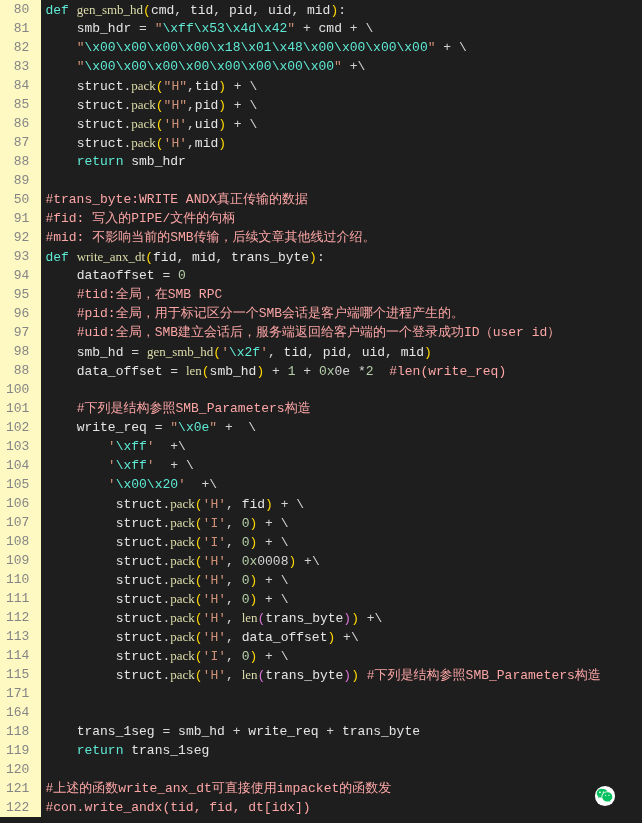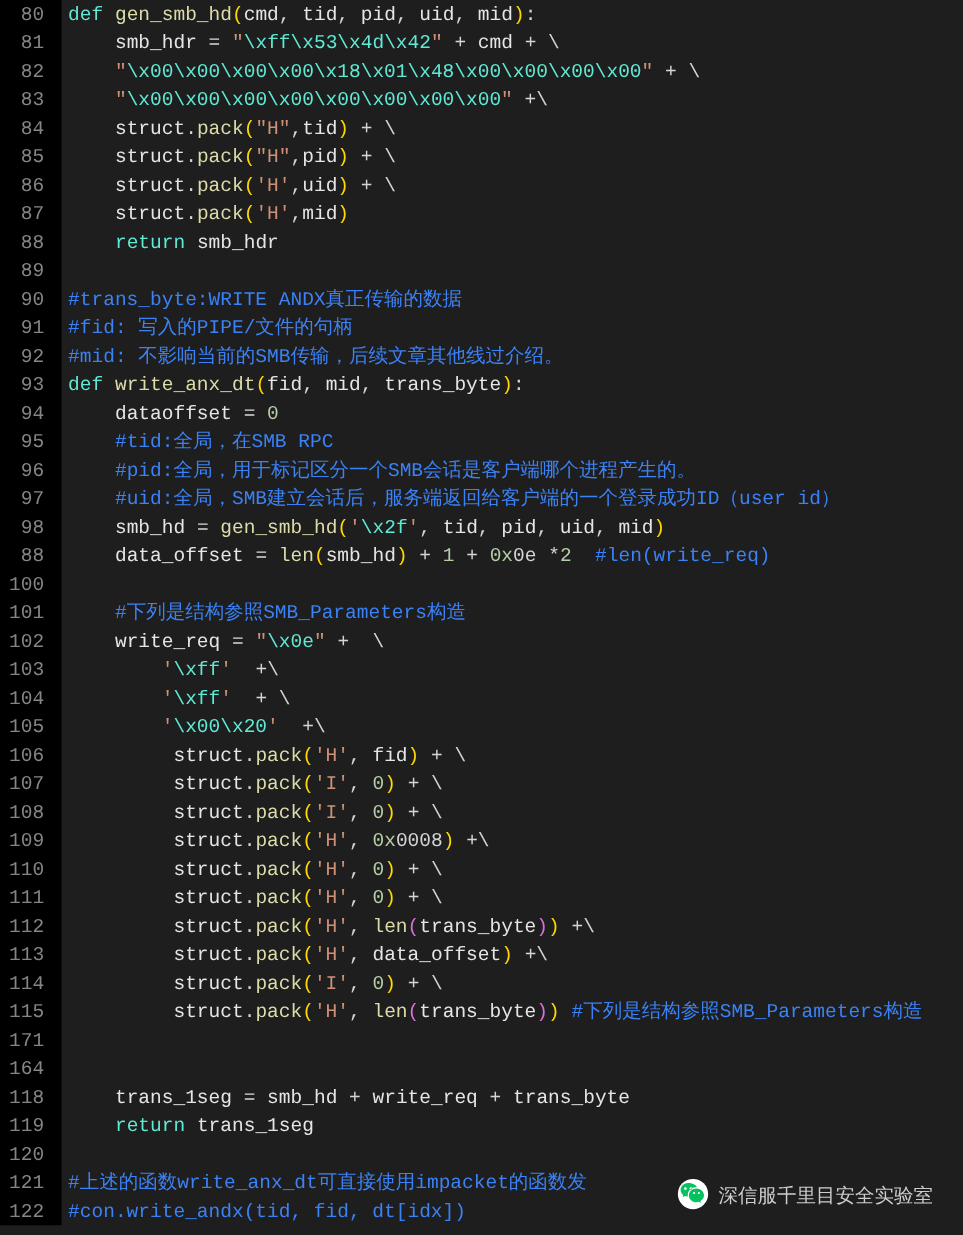--- a/index.html
+++ b/index.html
@@ -10,43 +10,43 @@
     font-size: 13px;
     line-height: 19px;
     color: #d4d4d4;
     width: 642px;
     overflow-x: hidden;
   }
   .editor {
     display: flex;
   }
   .gutter {
-    background: #000000;
+    background: #fef9c3;
     color: #858585;
     text-align: right;
     padding: 0 12px 0 6px;
     user-select: none;
     flex-shrink: 0;
   }
   .gutter div {
     height: 19px;
   }
   .code {
     padding-left: 4px;
     white-space: pre;
   }
   .code div {
     height: 19px;
   }
   .kw { color: #5eead4; }
-  .fn { color: #dcdcaa; }
+  .fn { color: #dcdcaa; font-family: Liberation Serif, serif; }
   .var { color: #e5e5e5; }
   .str { color: #ce9178; }
   .esc { color: #5eead4; }
-  .com { color: #3b82f6; }
+  .com { color: #fca5a5; }
   .num { color: #b5cea8; }
   .op { color: #d4d4d4; }
   .brk { color: #ffd700; }
   .brk2 { color: #da70d6; }
   .p { color: #d4d4d4; }
   .watermark {
     position: absolute;
     right: 20px;
     top: 785px;
     display: flex;
@@ -74,21 +74,21 @@
       <div>80</div>
       <div>81</div>
       <div>82</div>
       <div>83</div>
       <div>84</div>
       <div>85</div>
       <div>86</div>
       <div>87</div>
       <div>88</div>
       <div>89</div>
-      <div>90</div>
+      <div>50</div>
       <div>91</div>
       <div>92</div>
       <div>93</div>
       <div>94</div>
       <div>95</div>
       <div>96</div>
       <div>97</div>
       <div>98</div>
       <div>88</div>
       <div>100</div>
@@ -118,14 +118,13 @@
   <div class="code" id="code"><div><span class="kw">def</span> <span class="fn">gen_smb_hd</span><span class="brk">(</span><span class="var">cmd</span><span class="p">,</span> <span class="var">tid</span><span class="p">,</span> <span class="var">pid</span><span class="p">,</span> <span class="var">uid</span><span class="p">,</span> <span class="var">mid</span><span class="brk">)</span><span class="p">:</span></div><div>    <span class="var">smb_hdr</span> <span class="op">=</span> <span class="str">"<span class="esc">\xff\x53\x4d\x42</span>"</span> <span class="op">+</span> <span class="var">cmd</span> <span class="op">+</span> <span class="p">\</span></div><div>    <span class="str">"<span class="esc">\x00\x00\x00\x00\x18\x01\x48\x00\x00\x00\x00</span>"</span> <span class="op">+</span> <span class="p">\</span></div><div>    <span class="str">"<span class="esc">\x00\x00\x00\x00\x00\x00\x00\x00</span>"</span> <span class="op">+</span><span class="p">\</span></div><div>    <span class="var">struct</span><span class="p">.</span><span class="fn">pack</span><span class="brk">(</span><span class="str">"H"</span><span class="p">,</span><span class="var">tid</span><span class="brk">)</span> <span class="op">+</span> <span class="p">\</span></div><div>    <span class="var">struct</span><span class="p">.</span><span class="fn">pack</span><span class="brk">(</span><span class="str">"H"</span><span class="p">,</span><span class="var">pid</span><span class="brk">)</span> <span class="op">+</span> <span class="p">\</span></div><div>    <span class="var">struct</span><span class="p">.</span><span class="fn">pack</span><span class="brk">(</span><span class="str">'H'</span><span class="p">,</span><span class="var">uid</span><span class="brk">)</span> <span class="op">+</span> <span class="p">\</span></div><div>    <span class="var">struct</span><span class="p">.</span><span class="fn">pack</span><span class="brk">(</span><span class="str">'H'</span><span class="p">,</span><span class="var">mid</span><span class="brk">)</span></div><div>    <span class="kw">return</span> <span class="var">smb_hdr</span></div><div>&nbsp;</div><div><span class="com">#trans_byte:WRITE ANDX真正传输的数据</span></div><div><span class="com">#fid: 写入的PIPE/文件的句柄</span></div><div><span class="com">#mid: 不影响当前的SMB传输，后续文章其他线过介绍。</span></div><div><span class="kw">def</span> <span class="fn">write_anx_dt</span><span class="brk">(</span><span class="var">fid</span><span class="p">,</span> <span class="var">mid</span><span class="p">,</span> <span class="var">trans_byte</span><span class="brk">)</span><span class="p">:</span></div><div>    <span class="var">dataoffset</span> <span class="op">=</span> <span class="num">0</span></div><div>    <span class="com">#tid:全局，在SMB RPC</span></div><div>    <span class="com">#pid:全局，用于标记区分一个SMB会话是客户端哪个进程产生的。</span></div><div>    <span class="com">#uid:全局，SMB建立会话后，服务端返回给客户端的一个登录成功ID（user id）</span></div><div>    <span class="var">smb_hd</span> <span class="op">=</span> <span class="fn">gen_smb_hd</span><span class="brk">(</span><span class="str">'<span class="esc">\x2f</span>'</span><span class="p">,</span> <span class="var">tid</span><span class="p">,</span> <span class="var">pid</span><span class="p">,</span> <span class="var">uid</span><span class="p">,</span> <span class="var">mid</span><span class="brk">)</span></div><div>    <span class="var">data_offset</span> <span class="op">=</span> <span class="fn">len</span><span class="brk">(</span><span class="var">smb_hd</span><span class="brk">)</span> <span class="op">+</span> <span class="num">1</span> <span class="op">+</span> <span class="num">0x</span><span class="p">0e</span> <span class="op">*</span><span class="num">2</span>  <span class="com">#len(write_req)</span></div><div>&nbsp;</div><div>    <span class="com">#下列是结构参照SMB_Parameters构造</span></div><div>    <span class="var">write_req</span> <span class="op">=</span> <span class="str">"<span class="esc">\x0e</span>"</span> <span class="op">+</span>  <span class="p">\</span></div><div>        <span class="str">'<span class="esc">\xff</span>'</span>  <span class="op">+</span><span class="p">\</span></div><div>        <span class="str">'<span class="esc">\xff</span>'</span>  <span class="op">+</span> <span class="p">\</span></div><div>        <span class="str">'<span class="esc">\x00\x20</span>'</span>  <span class="op">+</span><span class="p">\</span></div><div>         <span class="var">struct</span><span class="p">.</span><span class="fn">pack</span><span class="brk">(</span><span class="str">'H'</span><span class="p">,</span> <span class="var">fid</span><span class="brk">)</span> <span class="op">+</span> <span class="p">\</span></div><div>         <span class="var">struct</span><span class="p">.</span><span class="fn">pack</span><span class="brk">(</span><span class="str">'I'</span><span class="p">,</span> <span class="num">0</span><span class="brk">)</span> <span class="op">+</span> <span class="p">\</span></div><div>         <span class="var">struct</span><span class="p">.</span><span class="fn">pack</span><span class="brk">(</span><span class="str">'I'</span><span class="p">,</span> <span class="num">0</span><span class="brk">)</span> <span class="op">+</span> <span class="p">\</span></div><div>         <span class="var">struct</span><span class="p">.</span><span class="fn">pack</span><span class="brk">(</span><span class="str">'H'</span><span class="p">,</span> <span class="num">0x</span><span class="p">0008</span><span class="brk">)</span> <span class="op">+</span><span class="p">\</span></div><div>         <span class="var">struct</span><span class="p">.</span><span class="fn">pack</span><span class="brk">(</span><span class="str">'H'</span><span class="p">,</span> <span class="num">0</span><span class="brk">)</span> <span class="op">+</span> <span class="p">\</span></div><div>         <span class="var">struct</span><span class="p">.</span><span class="fn">pack</span><span class="brk">(</span><span class="str">'H'</span><span class="p">,</span> <span class="num">0</span><span class="brk">)</span> <span class="op">+</span> <span class="p">\</span></div><div>         <span class="var">struct</span><span class="p">.</span><span class="fn">pack</span><span class="brk">(</span><span class="str">'H'</span><span class="p">,</span> <span class="fn">len</span><span class="brk2">(</span><span class="var">trans_byte</span><span class="brk2">)</span><span class="brk">)</span> <span class="op">+</span><span class="p">\</span></div><div>         <span class="var">struct</span><span class="p">.</span><span class="fn">pack</span><span class="brk">(</span><span class="str">'H'</span><span class="p">,</span> <span class="var">data_offset</span><span class="brk">)</span> <span class="op">+</span><span class="p">\</span></div><div>         <span class="var">struct</span><span class="p">.</span><span class="fn">pack</span><span class="brk">(</span><span class="str">'I'</span><span class="p">,</span> <span class="num">0</span><span class="brk">)</span> <span class="op">+</span> <span class="p">\</span></div><div>         <span class="var">struct</span><span class="p">.</span><span class="fn">pack</span><span class="brk">(</span><span class="str">'H'</span><span class="p">,</span> <span class="fn">len</span><span class="brk2">(</span><span class="var">trans_byte</span><span class="brk2">)</span><span class="brk">)</span> <span class="com">#下列是结构参照SMB_Parameters构造</span></div><div>&nbsp;</div><div>&nbsp;</div><div>    <span class="var">trans_1seg</span> <span class="op">=</span> <span class="var">smb_hd</span> <span class="op">+</span> <span class="var">write_req</span> <span class="op">+</span> <span class="var">trans_byte</span></div><div>    <span class="kw">return</span> <span class="var">trans_1seg</span></div><div>&nbsp;</div><div><span class="com">#上述的函数write_anx_dt可直接使用impacket的函数发</span></div><div><span class="com">#con.write_andx(tid, fid, dt[idx])</span></div></div>
 </div>
 
 <div class="watermark">
   <span class="wxicon">
     <svg viewBox="0 0 24 24">
         <circle cx="12" cy="12" r="11" fill="#ffffff"></circle>
         <path fill="#07c160" d="M8.5 4C5.46 4 3 6.24 3 9c0 1.49.73 2.83 1.88 3.74l-.47 1.58 1.73-.9c.67.2 1.38.33 2.13.36-.07-.36-.11-.73-.11-1.11C8.16 9.58 10.84 7 14.17 7c.22 0 .44.01.65.03C14.12 5.24 11.53 4 8.5 4zm-2 3c.55 0 1 .45 1 1s-.45 1-1 1-1-.45-1-1 .45-1 1-1zm4 0c.55 0 1 .45 1 1s-.45 1-1 1-1-.45-1-1 .45-1 1-1zM14.5 8C11.46 8 9 10.24 9 13s2.46 5 5.5 5c.64 0 1.26-.1 1.83-.28l1.5.78-.41-1.37C18.8 16.22 20 14.72 20 13c0-2.76-2.46-5-5.5-5zm-1.75 2.5c.41 0 .75.34.75.75s-.34.75-.75.75-.75-.34-.75-.75.34-.75.75-.75zm3.5 0c.41 0 .75.34.75.75s-.34.75-.75.75-.75-.34-.75-.75.34-.75.75-.75z"></path>
       </svg>
   </span>
-  <span>深信服千里目安全实验室</span>
 </div>
 
 </body></html>

